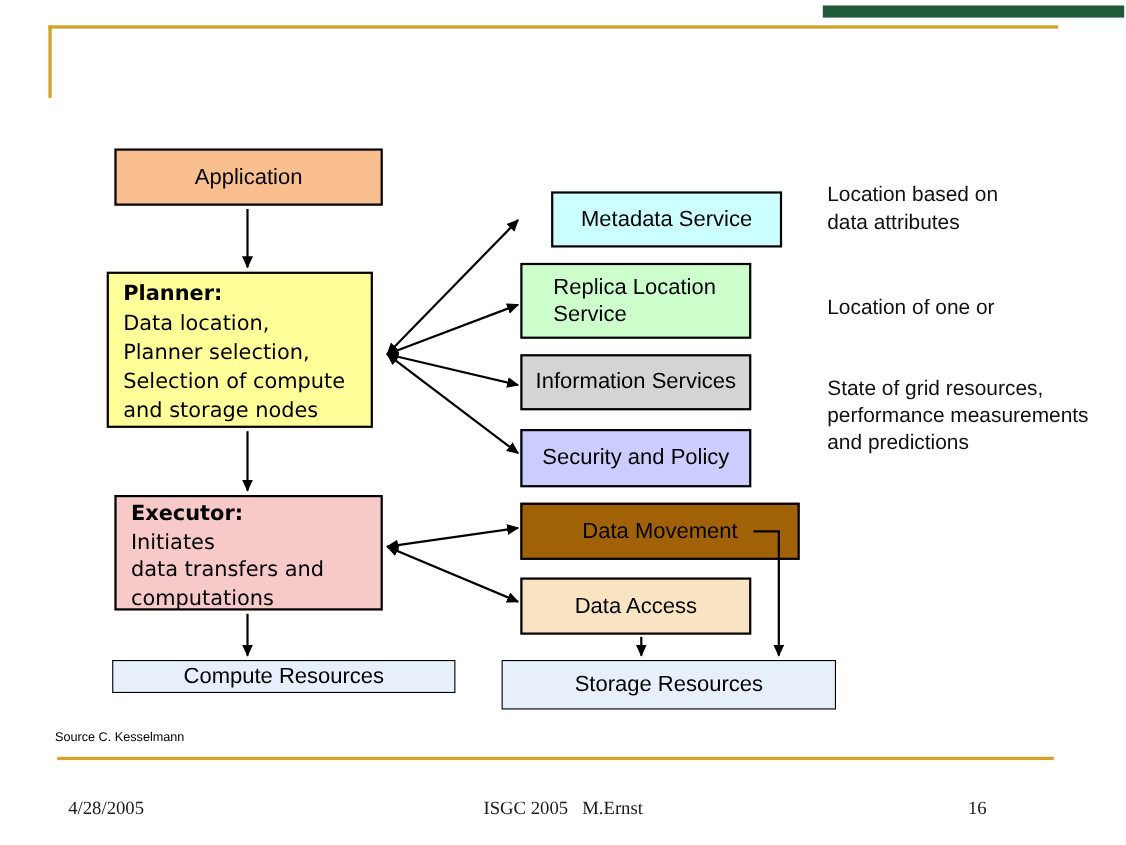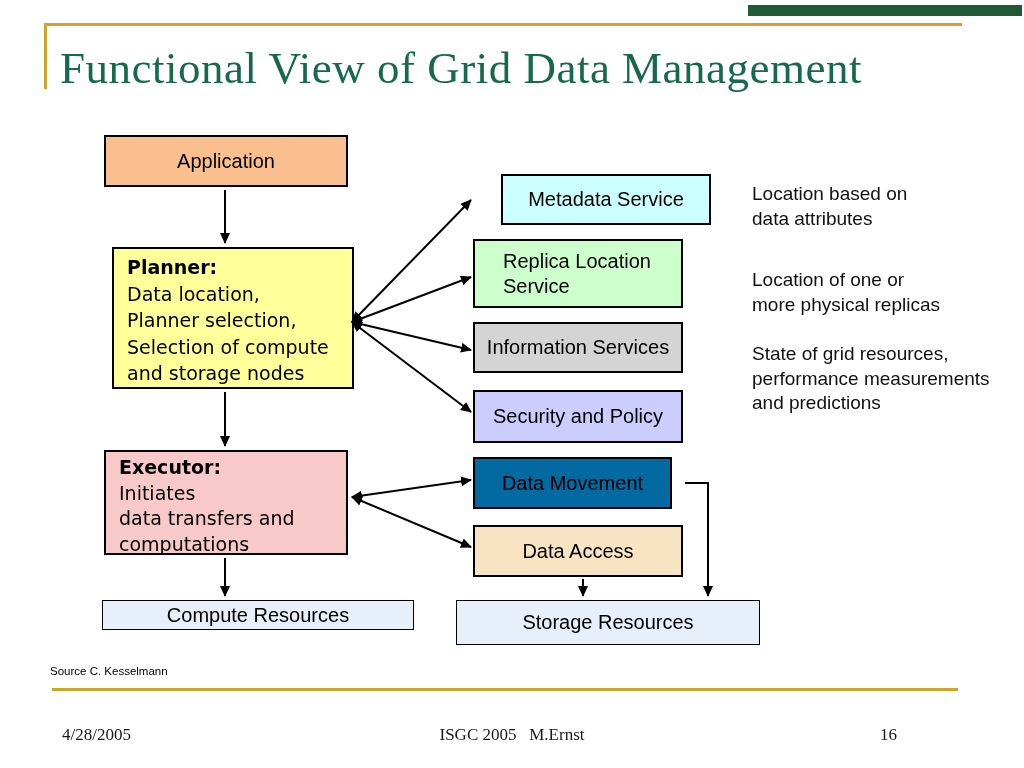--- a/index.html
+++ b/index.html
@@ -19,46 +19,46 @@
     color:#17694b; letter-spacing:0.5px; white-space:nowrap;
   }
   
   .node{
     position:absolute; box-sizing:border-box; border:2px solid #000;
     display:flex; align-items:center; justify-content:center;
     font-size:20px; color:#000; text-align:right; z-index:2;
   }
   .node-application{left:104px; top:135px; width:244px; height:52px; background:#fabf8f;}
   .node-planner{
-    left:112px; top:247px; width:242px; height:142px; background:#ffff99;
+    left:97px; top:247px; width:242px; height:142px; background:#ffff99;
     display:block; text-align:left; padding:5px 0 0 13px;
     font-family:"DejaVu Sans", sans-serif; font-size:19px; line-height:26.5px; white-space:nowrap;
   }
   .node-executor{
     left:104px; top:450px; width:244px; height:105px; background:#f7c9c9;
     display:block; text-align:left; padding:3px 0 0 13px;
     font-family:"DejaVu Sans", sans-serif; font-size:19px; line-height:25.5px; white-space:nowrap;
   }
   .node-heading{font-weight:bold;}
   .node-metadata{left:501px; top:174px; width:210px; height:51px; background:#ccffff;}
   .node-replica{
     left:473px; top:239px; width:210px; height:69px; background:#ccffcc;
     justify-content:center; text-align:left; padding-left:28px; line-height:25px;
   }
   .node-information{left:473px; top:322px; width:210px; height:51px; background:#d4d4d4;}
   .node-security{left:473px; top:390px; width:210px; height:53px; background:#ccccff;}
-  .node-datamovement{left:473px; top:457px; width:199px; height:52px; background:#0369a1;}
+  .node-datamovement{left:473px; top:457px; width:254px; height:52px; background:#a16207;}
   .node-dataaccess{left:473px; top:525px; width:210px; height:52px; background:#f8e3c2;}
   .node-compute{left:102px; top:600px; width:312px; height:30px; background:#e6effa; border-width:1.5px;}
   .node-storage{left:456px; top:600px; width:304px; height:45px; background:#e6effa; border-width:1.5px;}
   
   .arrows{position:absolute; left:0; top:0; z-index:3; pointer-events:none;}
   
   .annotation{position:absolute; left:752px; font-size:19px; line-height:24.5px; color:#111; z-index:2;}
-  .annotation-1{top:182px;}
+  .annotation-1{top:166px;}
   .annotation-2{top:268px;}
   .annotation-3{top:342px;}
   
   .source-note{position:absolute; left:30px; top:665px; font-size:11.5px; color:#000;margin-left:20px;}
   .footer-text{
     position:absolute; top:725px; font-family:"Liberation Serif", serif;
     font-size:17px; color:#1a1a1a; white-space:pre;
   }
   .footer-date{left:62px;}
   .footer-center{left:0; width:1024px; text-align:center;}
@@ -66,21 +66,20 @@
 </style>
 </head>
 <body>
 
 <div id="slide">
 
   <div class="top-green-bar"></div>
   <div class="gold-line-top"></div>
   <div class="gold-line-left"></div>
 
-  <div class="slide-title">Functional View of Grid Data Management</div>
 
   <svg class="arrows" width="1024" height="768" viewBox="0 0 1024 768">
     <defs>
       <marker id="ah" markerWidth="5.5" markerHeight="5" refX="5" refY="2.5" orient="auto-start-reverse" markerUnits="strokeWidth">
         <path d="M0,0 L5.5,2.5 L0,5 z" fill="#000"></path>
       </marker>
     </defs>
     <g stroke="#000" stroke-width="2" fill="none">
       <line x1="225" y1="190" x2="225" y2="243" marker-end="url(#ah)"></line>
       <line x1="225" y1="392" x2="225" y2="446" marker-end="url(#ah)"></line>
@@ -146,21 +145,20 @@
   <div class="node node-storage">
     <span>Storage Resources</span>
   </div>
 
   <div class="annotation annotation-1">
     <div>Location based on</div>
     <div>data attributes</div>
   </div>
   <div class="annotation annotation-2">
     <div>Location of one or</div>
-    <div>more physical replicas</div>
   </div>
   <div class="annotation annotation-3">
     <div>State of grid resources,</div>
     <div>performance measurements</div>
     <div>and predictions</div>
   </div>
 
   <div class="source-note">Source C. Kesselmann</div>
   <div class="gold-line-bottom"></div>
   <div class="footer-text footer-date">4/28/2005</div>

